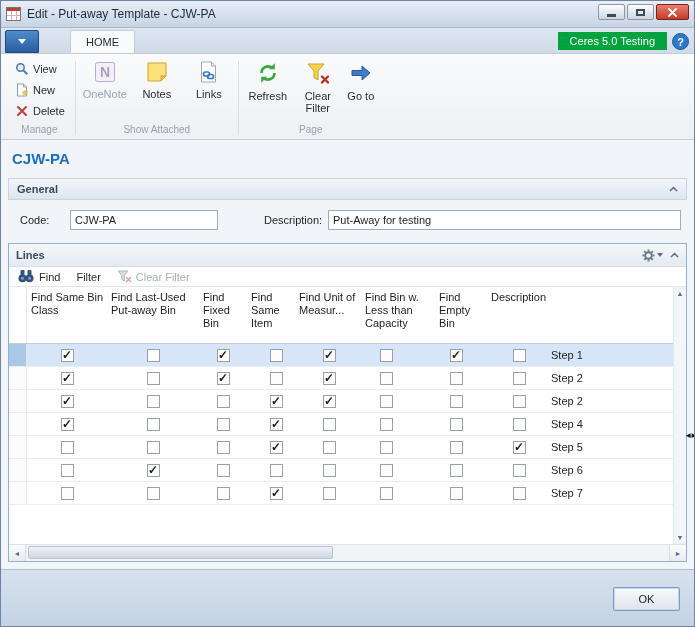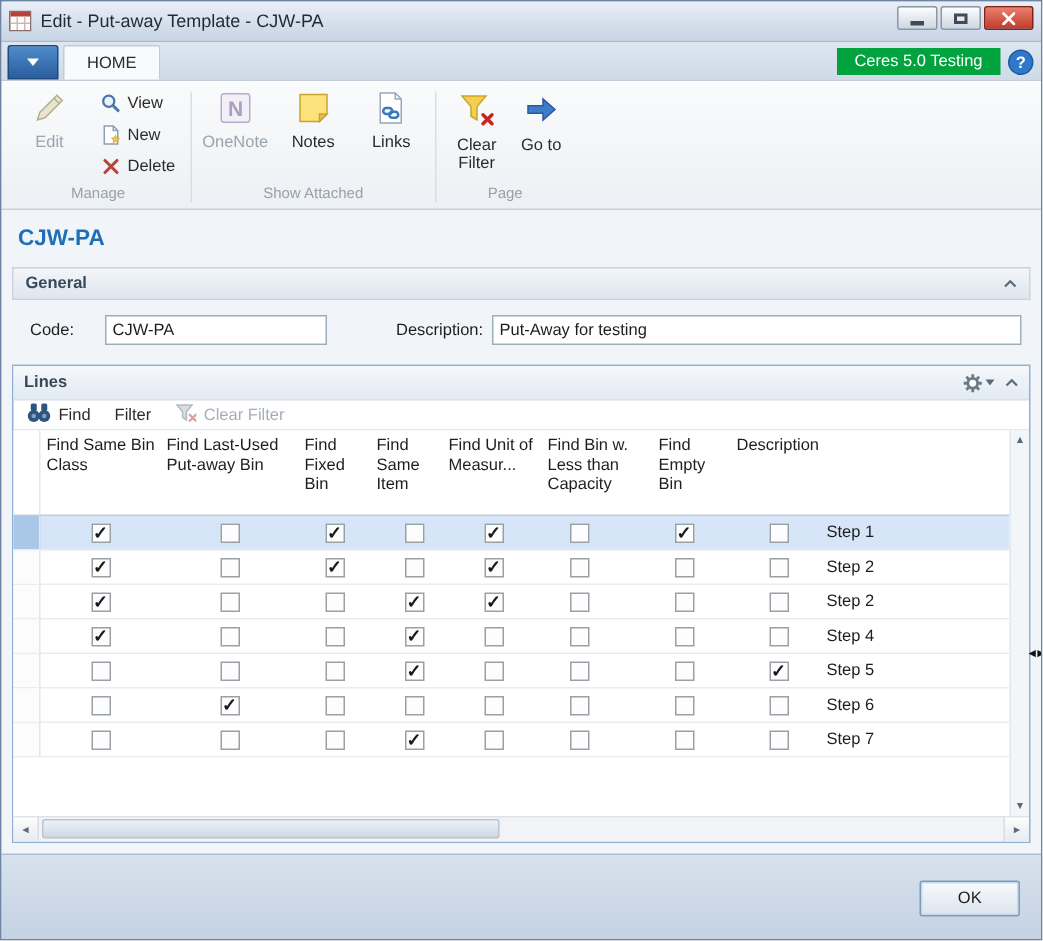--- a/index.html
+++ b/index.html
@@ -15,21 +15,21 @@
   .win-controls { display:flex; gap:2px; align-self:flex-start; margin-top:3px; }
   .wc { width:27px; height:16px; border:1px solid #8a97a6; border-radius:2px; background:linear-gradient(#fdfdfd,#cfd6de); display:flex; align-items:center; justify-content:center; cursor:pointer; padding:0; }
   .glyph-min { width:9px; height:3px; background:#3c4a59; margin-top:6px; }
   .glyph-max { width:9px; height:7px; border:2px solid #3c4a59; }
   .wc.close { width:33px; background:linear-gradient(#e8816f,#c23b2a); border-color:#7e2217; }
 
   
   .tabrow { height:26px; flex:none; background:linear-gradient(#dde7f2,#cfdae7); display:flex; align-items:flex-end; padding:0 3px; border-bottom:1px solid #c3ccd6; }
   .appmenu { width:34px; height:23px; background:linear-gradient(#4e8ccb,#2a5d9e); border:1px solid #1f4a7e; border-radius:2px 2px 0 0; margin:0 3px 0 1px; display:flex; align-items:center; justify-content:center; cursor:pointer; }
   .appmenu .tri { width:0; height:0; border-left:4px solid transparent; border-right:4px solid transparent; border-top:5px solid #fff; }
-  .tab { height:23px; padding:8px 15px; background:#f8fafc; border:1px solid #c3ccd6; border-bottom:none; display:flex; align-items:center; font-size:11px; color:#2b2b2b; border-radius:2px 2px 0 0; cursor:pointer; }
+  .tab { height:23px; padding:8px 15px; background:#f8fafc; border:1px solid #c3ccd6; border-bottom:none; display:flex; align-items:center; font-size:11px; color:#2b2b2b; border-radius:2px 2px 0 0; cursor:pointer;margin-left:28px; }
   .badge { background:#00a33d; color:#fff; font-size:11px; height:18px; display:flex; align-items:center; padding:0 12px; margin:0 5px 3px auto; }
   .help { width:17px; height:17px; border-radius:50%; background:#2e77c9; color:#fff; font-weight:bold; font-size:11px; display:flex; align-items:center; justify-content:center; margin:0 2px 3px 0; border:1px solid #1d5a9e; cursor:pointer; }
 
   
   .ribbon { height:86px; flex:none; background:linear-gradient(#fafbfc,#edf0f4); border-bottom:1px solid #c8cfd8; display:flex; align-items:stretch; padding:2px 4px 0 6px; }
   .rgroup { display:flex; flex-direction:column; }
   .rgroup-buttons { flex:1; display:flex; align-items:flex-start; }
   .rgroup-label { text-align:center; color:#97a1ac; font-size:10px; height:16px; line-height:13px; }
   .vsep { width:1px; background:#d9dee5; margin:5px 3px 4px; }
   .bigbtn { width:52px; min-height:64px; display:flex; flex-direction:column; align-items:center; gap:2px; padding-top:3px; border:1px solid transparent; border-radius:2px; background:none; font-size:11px; color:#2b2b2b; cursor:pointer; font-family:inherit; }
@@ -131,29 +131,20 @@
       </button>
     <div class="tab">HOME</div>
     <div class="badge">Ceres 5.0 Testing</div>
     <button class="help">?</button>
   </div>
 
   <div class="ribbon">
 
     <div class="rgroup">
       <div class="rgroup-buttons">
-        <button class="bigbtn disabled">
-          <span>
-            <svg width="24" height="24" viewBox="0 0 24 24">
-                <path d="M4 20l1.5-5L17 3.5 20.5 7 9 18.5 4 20z" fill="#e9e4cb" stroke="#b3ae94"></path>
-                <path d="M15 5.5l3.5 3.5" stroke="#b3ae94" fill="none"></path>
-              </svg>
-          </span>
-          <span class="lbl">Edit</span>
-        </button>
         <div class="smallstack">
           <button class="smallbtn">
             <span class="icon16">
               <svg width="14" height="14" viewBox="0 0 14 14">
                   <circle cx="5.5" cy="5.5" r="3.7" fill="#eaf2fa" stroke="#4a77a8" stroke-width="1.5"></circle>
                   <line x1="8.4" y1="8.4" x2="12.3" y2="12.3" stroke="#4a77a8" stroke-width="2"></line>
                 </svg>
             </span>
             <span>View</span>
           </button>
@@ -216,20 +207,31 @@
           <span class="lbl">Links</span>
         </button>
       </div>
       <div class="rgroup-label">Show Attached</div>
     </div>
 
     <div class="vsep"></div>
 
     <div class="rgroup">
       <div class="rgroup-buttons">
+        <button class="bigbtn">
+          <span>
+            <svg width="26" height="26" viewBox="0 0 26 26">
+                <path d="M6.5 13a6.5 6.5 0 0 1 11-4.7" fill="none" stroke="#3fa53f" stroke-width="2.6"></path>
+                <path d="M19.8 3.2v6h-6z" fill="#3fa53f"></path>
+                <path d="M19.5 13a6.5 6.5 0 0 1-11 4.7" fill="none" stroke="#3fa53f" stroke-width="2.6"></path>
+                <path d="M6.2 22.8v-6h6z" fill="#3fa53f"></path>
+              </svg>
+          </span>
+          <span class="lbl">Refresh</span>
+        </button>
         <button class="bigbtn" style="width:48px">
           <span>
             <svg width="26" height="26" viewBox="0 0 26 26">
                 <path d="M3 4h16l-6 7v9l-4-2.5V11z" fill="#f6cf4e" stroke="#c9a52f"></path>
                 <path d="M17 16.5l6 6M23 16.5l-6 6" stroke="#c3271d" stroke-width="2.3" stroke-linecap="round"></path>
               </svg>
           </span>
           <span class="lbl">Clear Filter</span>
         </button>
         <button class="bigbtn" style="width:38px">

